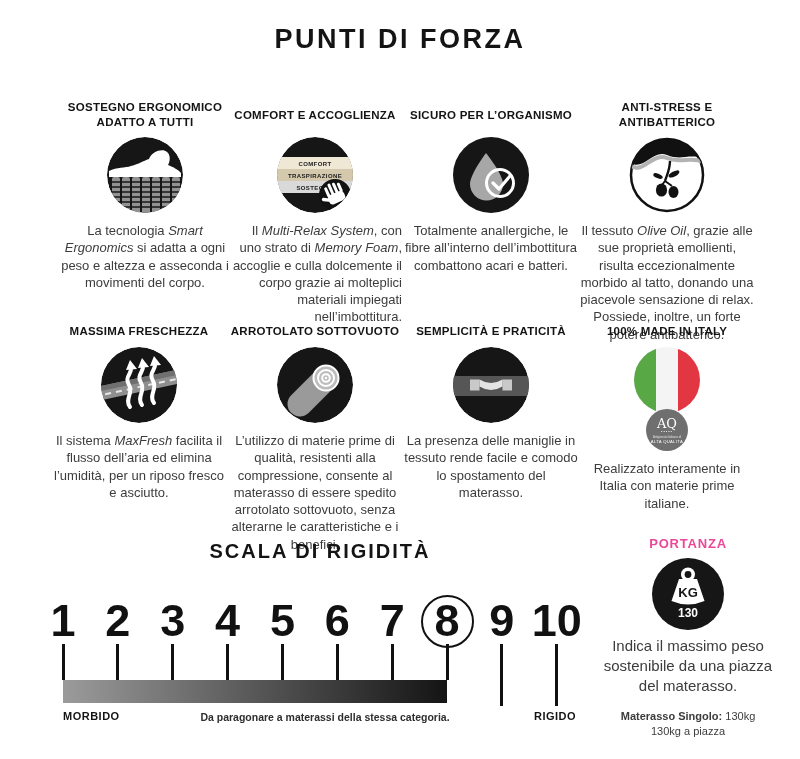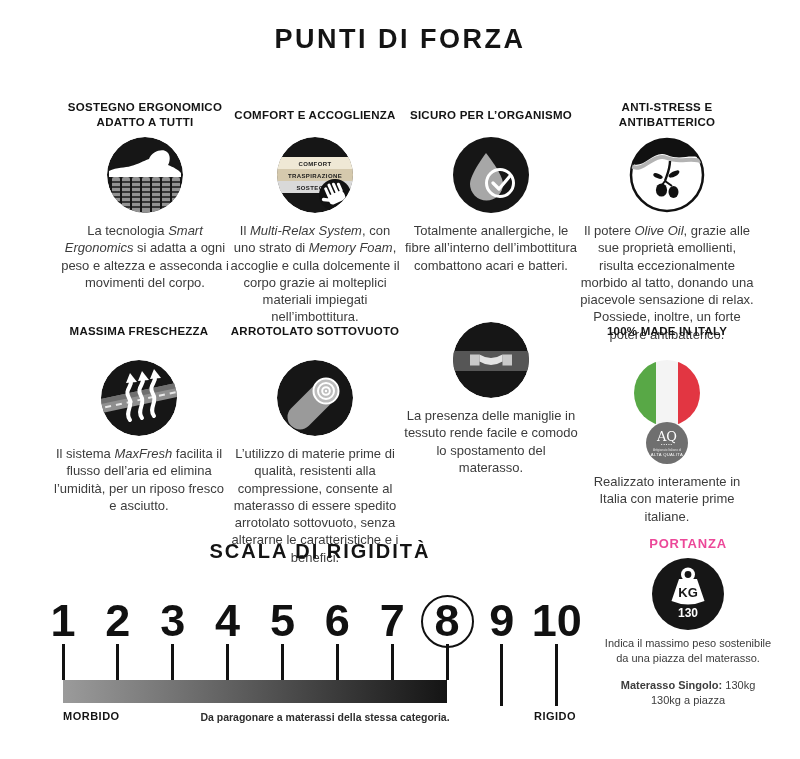--- a/index.html
+++ b/index.html
@@ -12,21 +12,21 @@
     position:absolute; top:24px; left:0; width:800px; text-align:center;
     font-size:27px; font-weight:bold; letter-spacing:2.5px; color:#141414;
   }
   
   .cell { position:absolute; width:176px; display:flex; flex-direction:column; align-items:center; text-align:center; }
   .cell .hdr {
     min-height:34px; display:flex; align-items:center; justify-content:center;
     font-size:11.5px; font-weight:bold; line-height:1.28; letter-spacing:.25px;
     white-space:pre-line; color:#141414; margin-bottom:5px;
   }
-  .row2 .hdr { min-height:18px; margin-bottom:20px; }
+  .row2 .hdr { min-height:18px; margin-bottom:7px; }
   .cell .desc { margin-top:9px; font-size:13px; line-height:1.33; color:#3c3c3c; padding:0 1px; }
   .it { font-style:italic; }
   .bd { font-weight:bold; }
   .iconbox { width:76px; height:76px; }
   .italy-box { width:76px; height:104px; position:relative; }
   .italy-box .flag { position:absolute; left:5px; top:0; }
   .italy-box .badge { position:absolute; left:17px; top:62px; }
   
   #scale { position:absolute; left:40px; top:540px; width:560px; height:210px; }
   .scale-title {
@@ -42,21 +42,21 @@
     position:absolute; width:53px; height:53px; border:2.5px solid #111;
     border-radius:50%; background:transparent;
   }
   .scale-bar { position:absolute; left:23px; top:140px; width:384px; height:23px; }
   .scale-lbl { position:absolute; top:170px; font-size:11px; font-weight:bold; letter-spacing:.5px; color:#141414; }
   .scale-caption { position:absolute; left:140px; top:171px; width:290px; text-align:center; font-size:10.5px; font-weight:bold; color:#2e2e2e; }
   
   #portanza { position:absolute; left:600px; top:536px; width:176px; text-align:center; }
   .portanza-title { font-size:13px; font-weight:bold; letter-spacing:.8px; color:#ec4899; }
   .portanza-icon { margin:7px auto 6px auto; width:72px; height:72px; }
-  .portanza-desc { font-size:11px; line-height:1.33; color:#3c3c3c; }
+  .portanza-desc { font-size:15px; line-height:1.33; color:#3c3c3c; }
   .esempio { margin-top:13px; font-size:11px; line-height:1.38; color:#3c3c3c; }
   .esempio .etitle { font-weight:bold; color:#141414; }
   svg text { font-family:"Liberation Sans", sans-serif; }
   .serif { font-family:"DejaVu Serif", serif; }
 </style>
 </head>
 <body>
 
 <div class="page-title">PUNTI DI FORZA</div>
 
@@ -87,21 +87,21 @@
               <line x1="2" y1="70" x2="74" y2="70"></line>
           </g>
         </g>
         <path d="M2,40 L2,34 C10,30 18,31 24,29 C32,27 36,24 42,22 C45,14 56,11 60,15 C64,18 63,25 61,28 C66,30 72,33 74,36 L74,40 Z" fill="#ffffff"></path>
       </g>
     </svg>
   </div>
   <div class="desc"><span>La tecnologia </span><span class="it">Smart Ergonomics</span><span> si adatta a ogni peso e altezza e asseconda i movimenti del corpo.</span></div>
 </div>
 
-<div class="cell row1" style="left:227px; top:98px;">
+<div class="cell row1" style="left:227px; top:98px;text-align:right;">
   <div class="hdr">COMFORT E ACCOGLIENZA</div>
   <div class="iconbox">
     <svg viewBox="0 0 76 76" width="76" height="76">
       <clipPath id="c2">
           <circle cx="38" cy="38" r="38"></circle>
         </clipPath>
       <g clip-path="url(#c2)">
         <circle cx="38" cy="38" r="38" fill="#161616"></circle>
         <rect x="0" y="20" width="76" height="12" fill="#efe8d5"></rect>
         <rect x="0" y="32" width="76" height="12" fill="#d5c9ad"></rect>
@@ -151,21 +151,21 @@
         <path d="M2,26 C14,34 24,12 38,18 C52,24 62,16 74,22 L74,0 L2,0 Z" fill="#111111"></path>
         <path d="M41,24 C41,32 38,38 36,44" fill="none" stroke="#111111" stroke-width="2.4"></path>
         <ellipse cx="45" cy="37" rx="6" ry="2.6" fill="#111111" transform="rotate(-28 45 37)"></ellipse>
         <ellipse cx="29" cy="39" rx="5" ry="2.2" fill="#111111" transform="rotate(22 29 39)"></ellipse>
         <path d="M36,44 L33,48 M36,44 L43,49" stroke="#111111" stroke-width="2" fill="none"></path>
         <ellipse cx="32.5" cy="53" rx="5.6" ry="6.6" fill="#111111"></ellipse>
         <ellipse cx="44.5" cy="55" rx="5" ry="6" fill="#111111"></ellipse>
       </g>
     </svg>
   </div>
-  <div class="desc"><span>Il potere </span><span class="it">Olive Oil</span><span>, grazie alle sue proprietà emollienti, risulta eccezionalmente morbido al tatto, donando una piacevole sensazione di relax. Possiede, inoltre, un forte potere antibatterico.</span></div>
+  <div class="desc"><span>Il tessuto </span><span class="it">Olive Oil</span><span>, grazie alle sue proprietà emollienti, risulta eccezionalmente morbido al tatto, donando una piacevole sensazione di relax. Possiede, inoltre, un forte potere antibatterico.</span></div>
 </div>
 
 <div class="cell row2" style="left:51px; top:322px;">
   <div class="hdr">MASSIMA FRESCHEZZA</div>
   <div class="iconbox">
     <svg viewBox="0 0 76 76" width="76" height="76">
       <clipPath id="c5">
           <circle cx="38" cy="38" r="38"></circle>
         </clipPath>
       <g clip-path="url(#c5)">
@@ -205,20 +205,21 @@
         <circle cx="49" cy="31" r="8" fill="none" stroke="#ffffff" stroke-width="2"></circle>
         <circle cx="49" cy="31" r="3.8" fill="none" stroke="#ffffff" stroke-width="2"></circle>
         <circle cx="49" cy="31" r="1.2" fill="#ffffff"></circle>
       </g>
     </svg>
   </div>
   <div class="desc"><span>L’utilizzo di materie prime di qualità, resistenti alla compressione, consente al materasso di essere spedito arrotolato sottovuoto, senza alterarne le caratteristiche e i benefici.</span></div>
 </div>
 
 <div class="cell row2" style="left:403px; top:322px;">
+  <div class="hdr">SEMPLICITÀ E PRATICITÀ</div>
   <div class="iconbox">
     <svg viewBox="0 0 76 76" width="76" height="76">
       <clipPath id="c7">
           <circle cx="38" cy="38" r="38"></circle>
         </clipPath>
       <g clip-path="url(#c7)">
         <circle cx="38" cy="38" r="38" fill="#161616"></circle>
         <rect x="0" y="29" width="76" height="20" fill="#565656"></rect>
         <rect x="17" y="32.5" width="9.5" height="11" fill="#c9c9c9"></rect>
         <rect x="49.5" y="32.5" width="9.5" height="11" fill="#c9c9c9"></rect>

